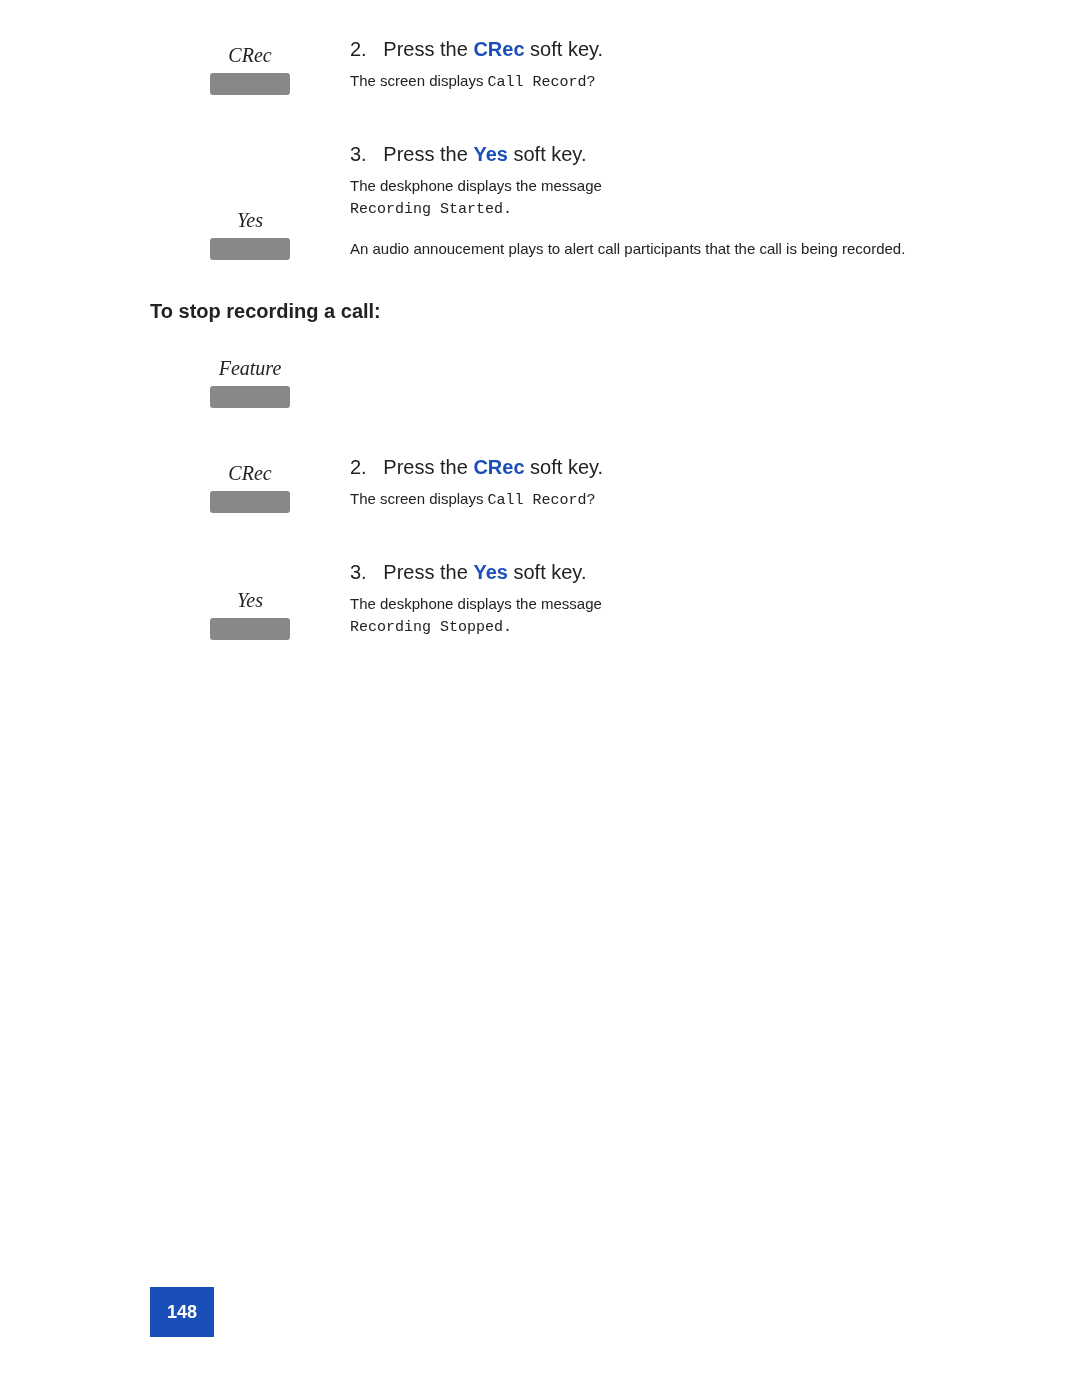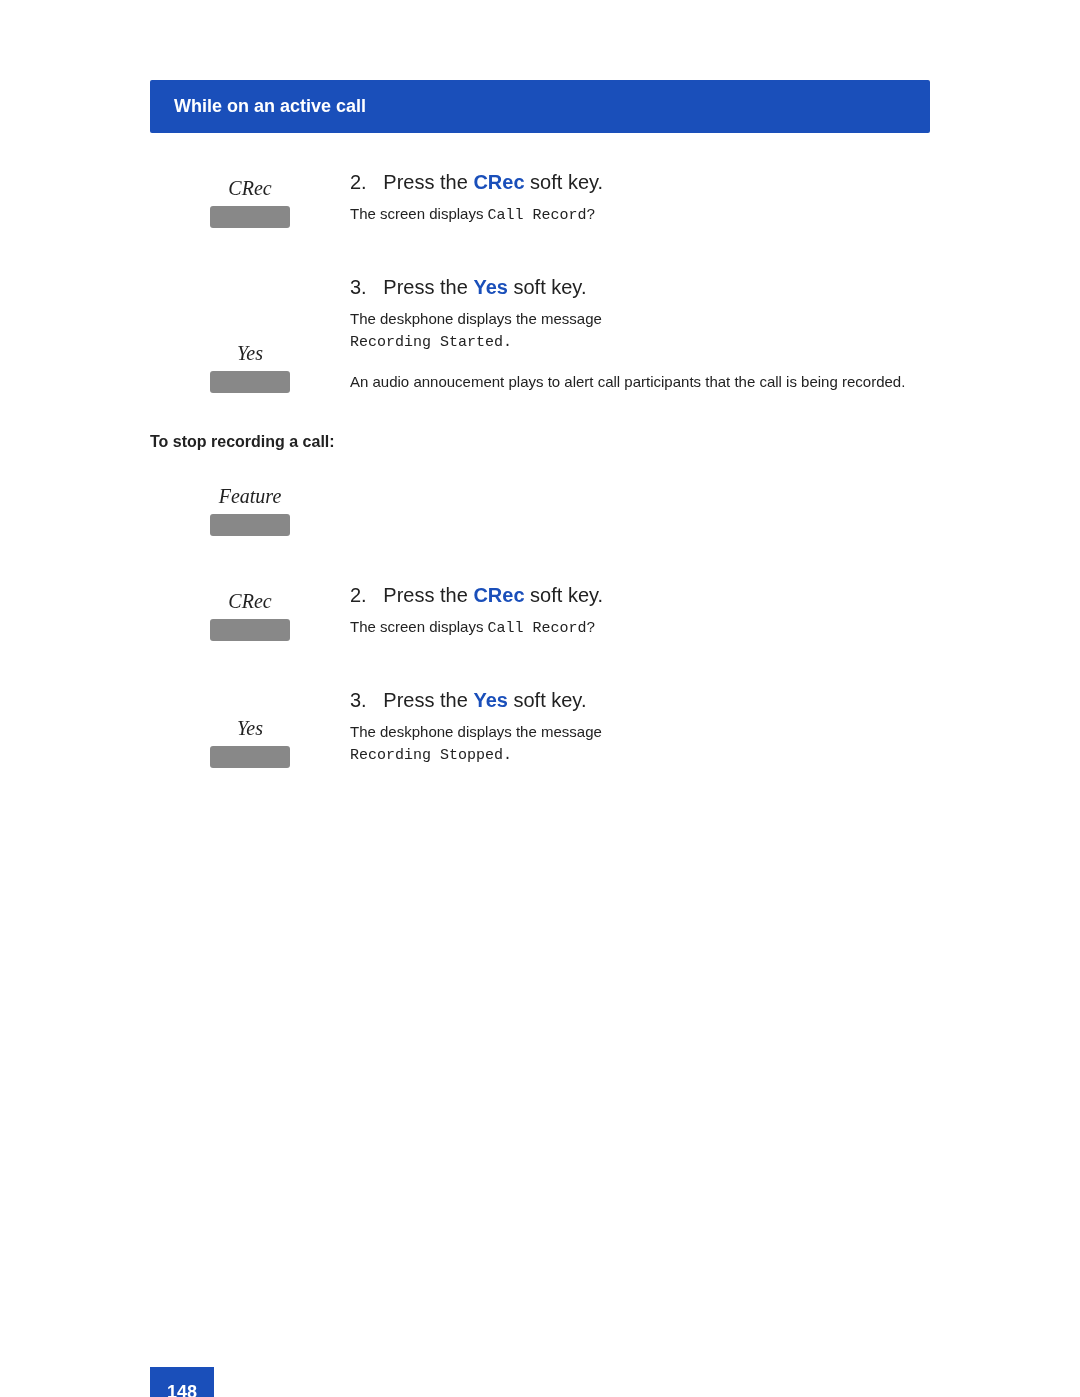--- a/index.html
+++ b/index.html
@@ -103,21 +103,21 @@
     .sub-text {
       font-size: 15px;
       color: #222222;
       line-height: 1.5;
       margin-top: 0;
     }
 
     
     .sub-heading {
       font-weight: bold;
-      font-size: 16px;
+      font-size: 20px;
       color: #222222;
       margin: 20px 0 30px 0;
     }
 
     
     .page-number-box {
       position: absolute;
       bottom: 60px;
       left: 150px;
       background-color: #1a4fba;
@@ -129,23 +129,20 @@
       display: flex;
       align-items: center;
       justify-content: center;
     }
   </style>
 </head>
 <body>
 
 <div class="page-container">
 
-  <div class="section-header">
-    <span class="section-header-title">While on an active call</span>
-  </div>
 
   <div class="content-area">
 
     <div class="step-row">
       <div class="step-left">
         <span class="soft-key-label">CRec</span>
         <div class="soft-key-button"></div>
       </div>
       <div class="step-right">
         <div class="step-number-text">

